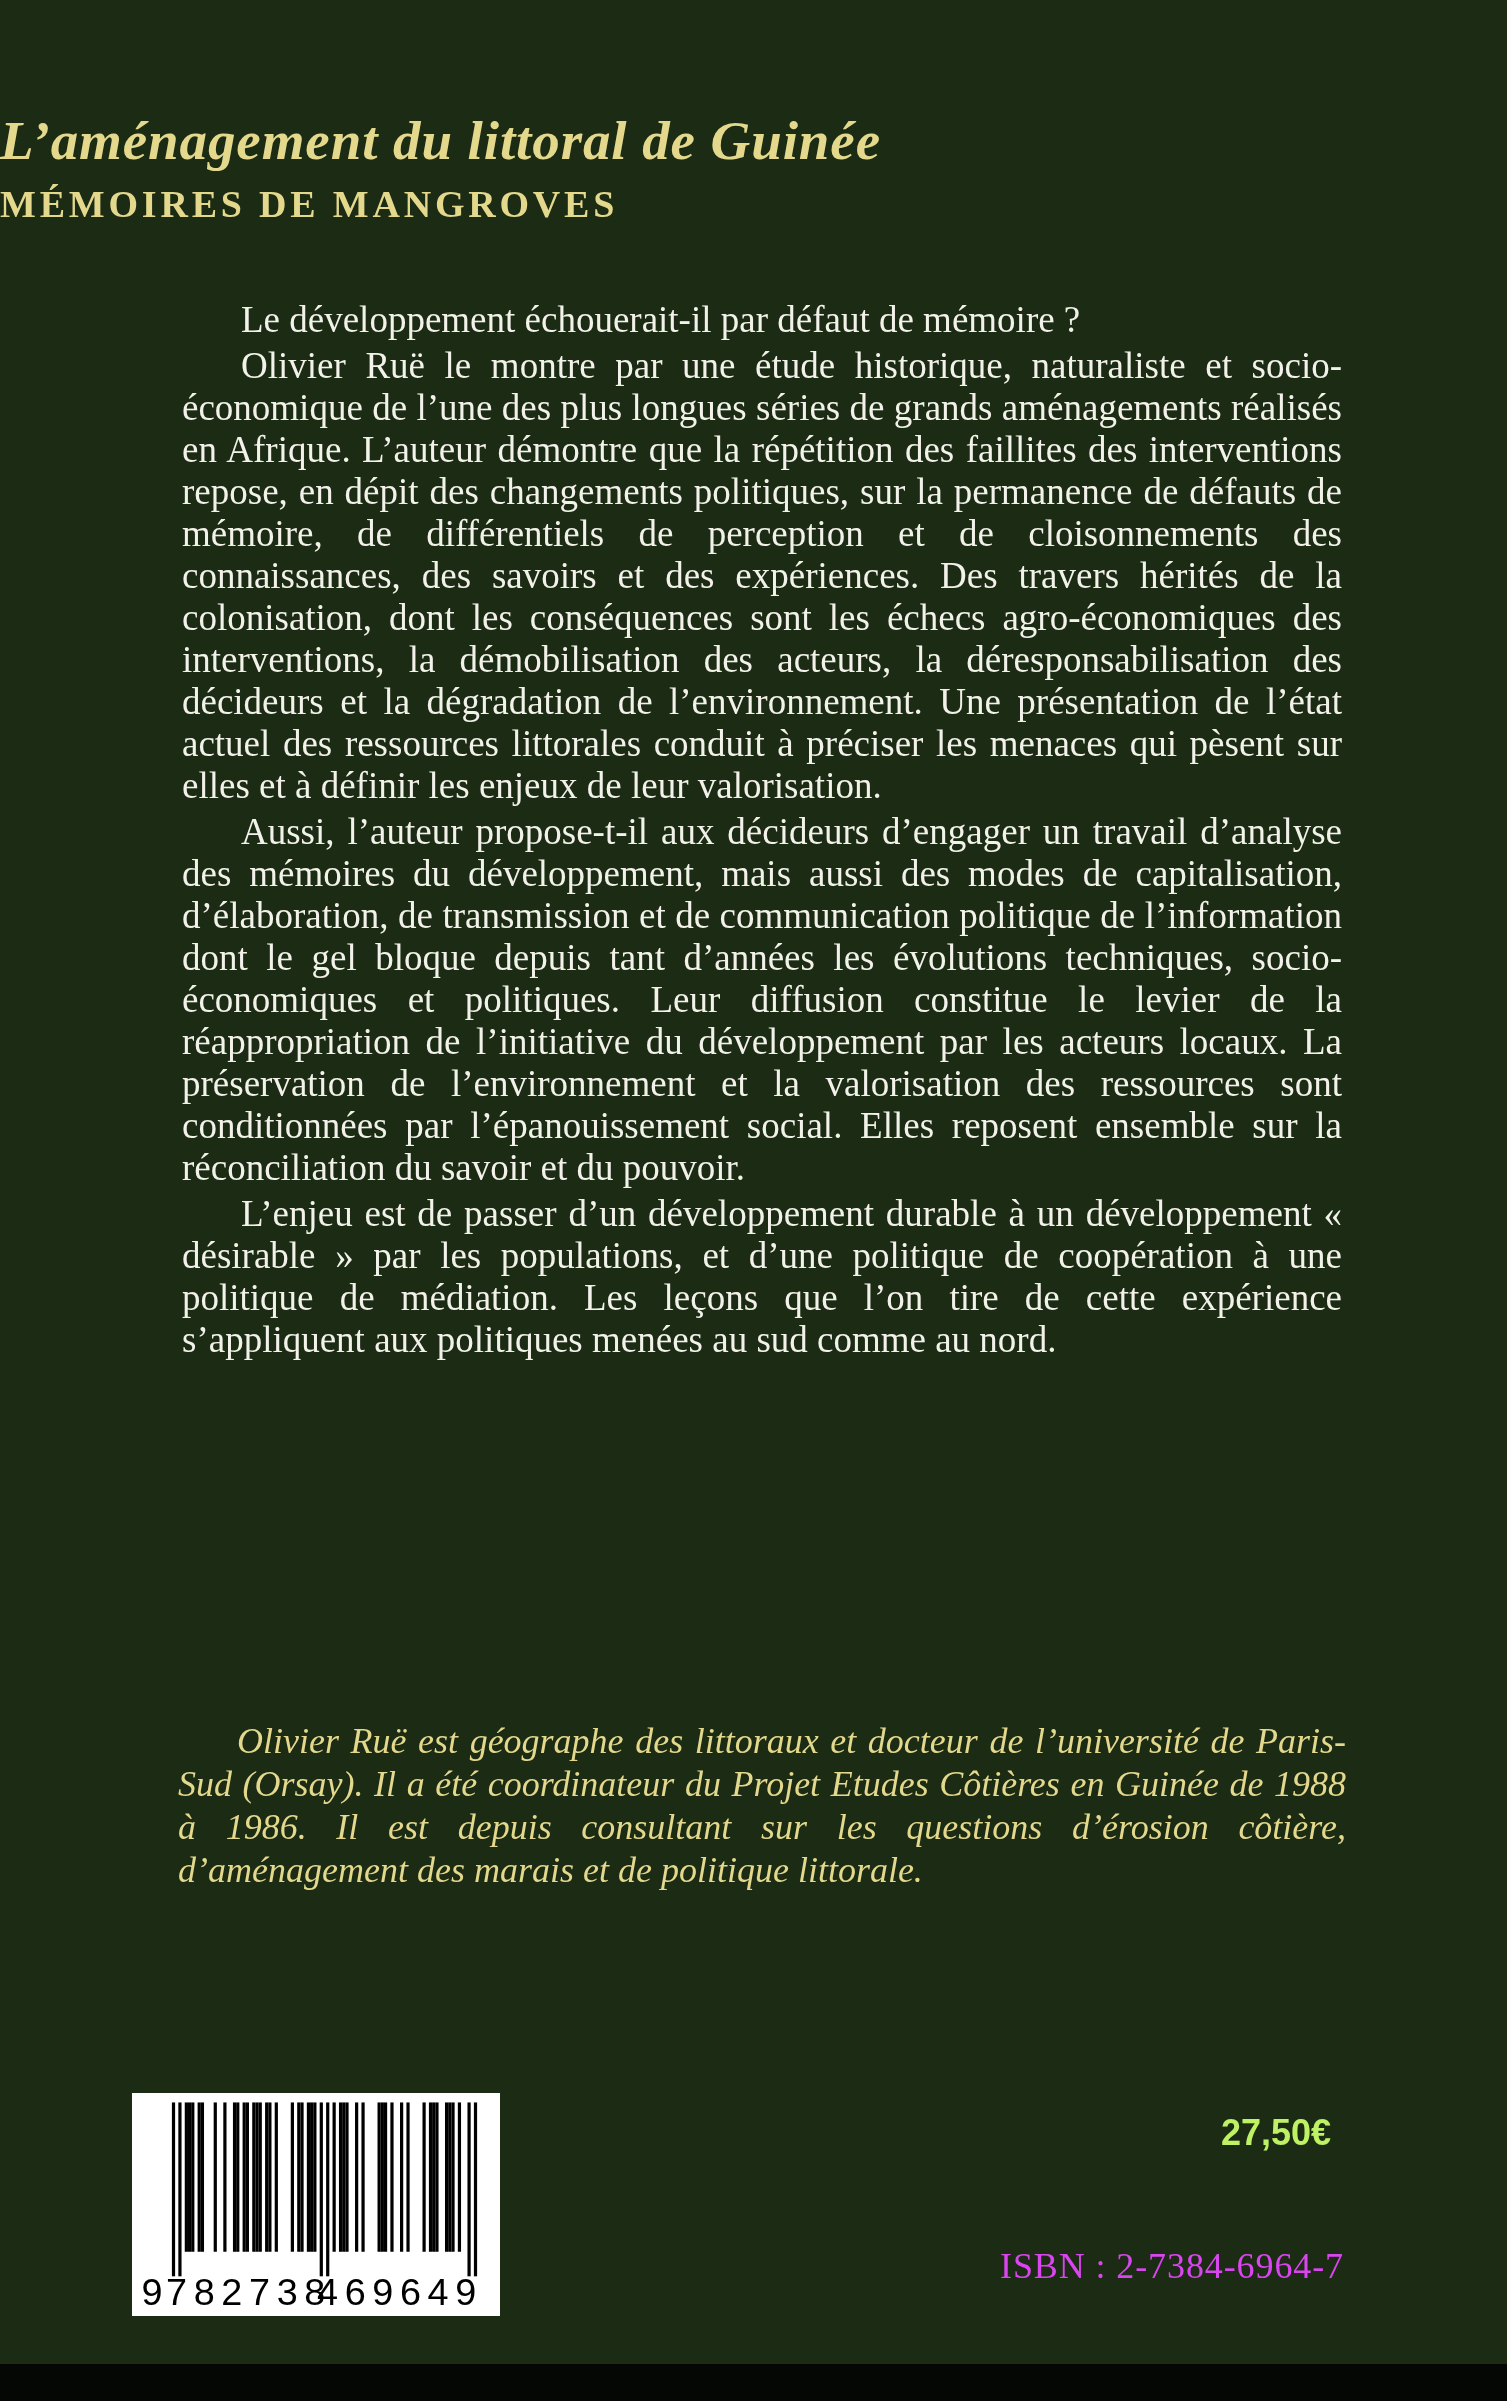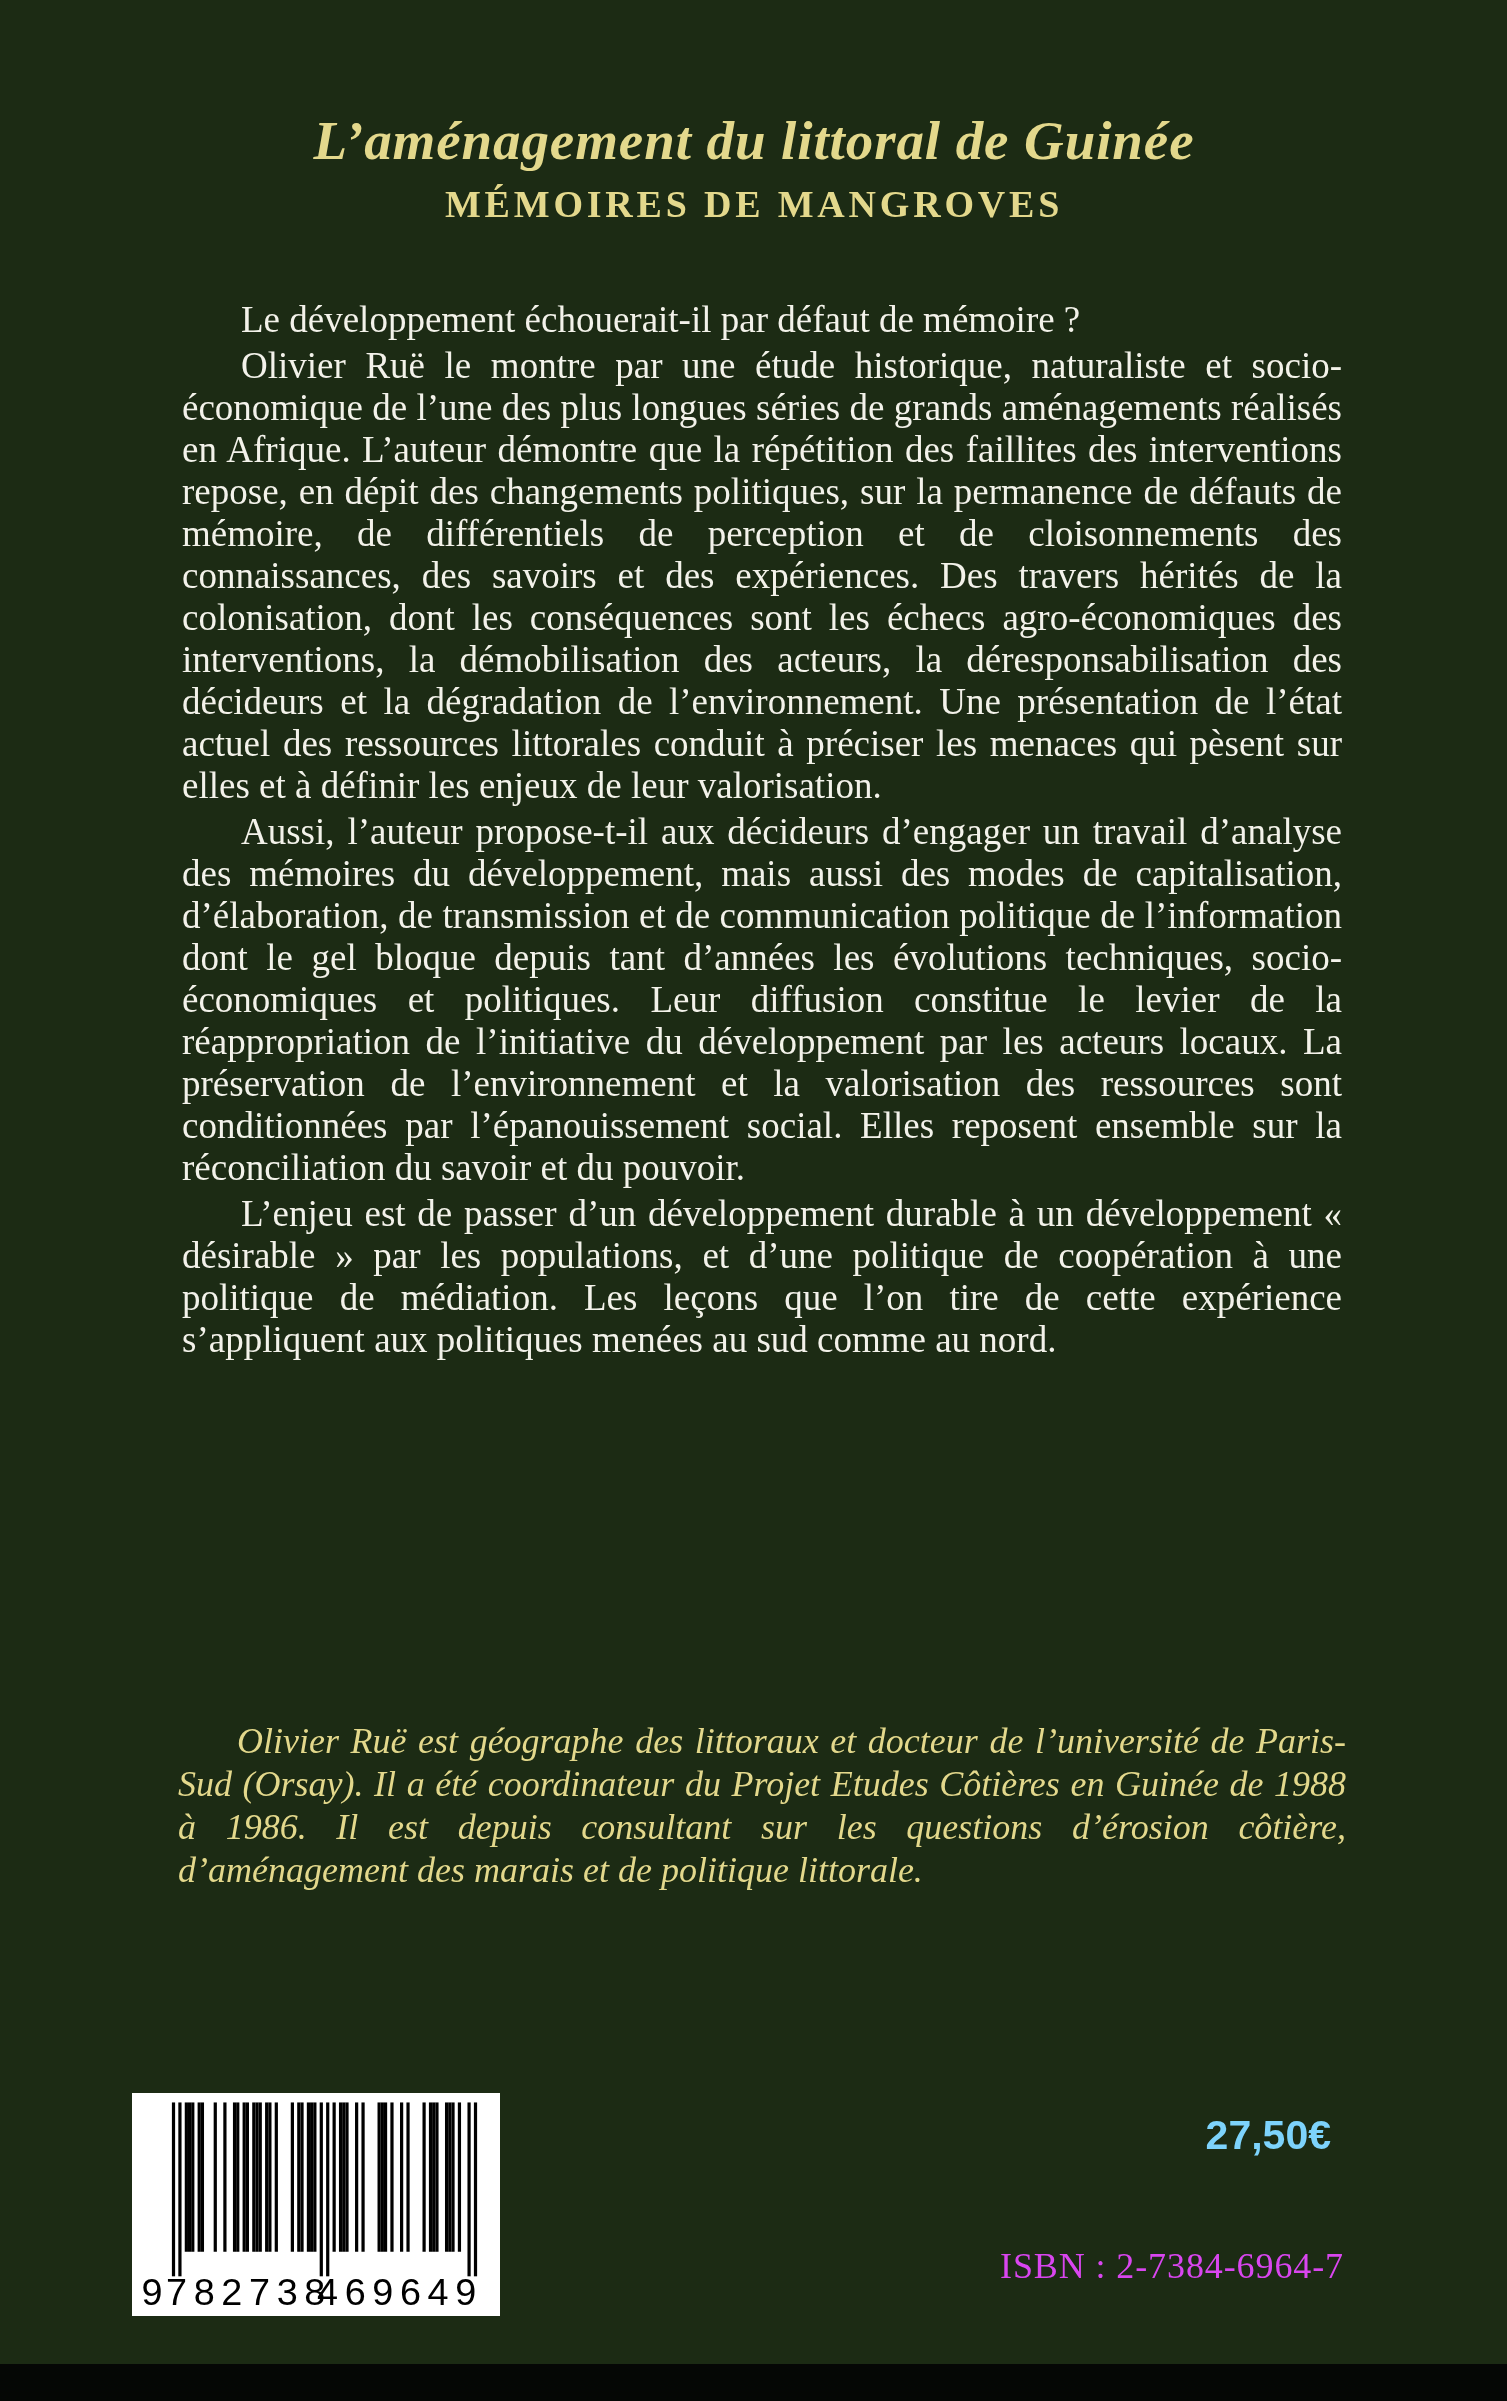--- a/index.html
+++ b/index.html
@@ -13,21 +13,20 @@
     background: #1c2b14;
     overflow: hidden;
     font-family: "Liberation Serif", "DejaVu Serif", serif;
   }
 
   .title-block {
     position: absolute;
     top: 110px;
     left: 0;
     width: 100%;
-    text-align: center;
     color: #e3d88c;
   }
   .title {
     margin: 0;
     font-size: 55px;
     line-height: 61px;
     font-style: italic;
     font-weight: bold;
     letter-spacing: 0.9px;
   }
@@ -61,24 +60,24 @@
     font-size: 36px;
     line-height: 43px;
     text-align: justify;
     text-indent: 59px;
   }
 
   .price {
     position: absolute;
     top: 2112px;
     right: 177px;
-    color: #7dd3fc;
+    color: #bef264;
     font-family: "Liberation Sans", "DejaVu Sans", sans-serif;
     font-weight: bold;
-    font-size: 41px;
+    font-size: 36px;
   }
 
   .isbn {
     position: absolute;
     top: 2245px;
     right: 164px;
     color: #d946ef;
     font-family: "Liberation Serif", serif;
     font-size: 36px;
     letter-spacing: 0.9px;

